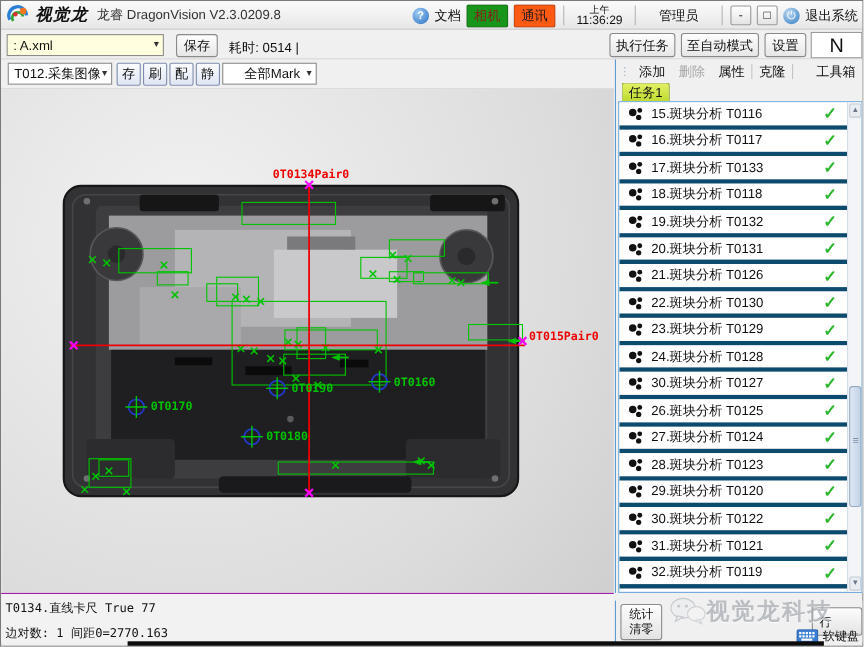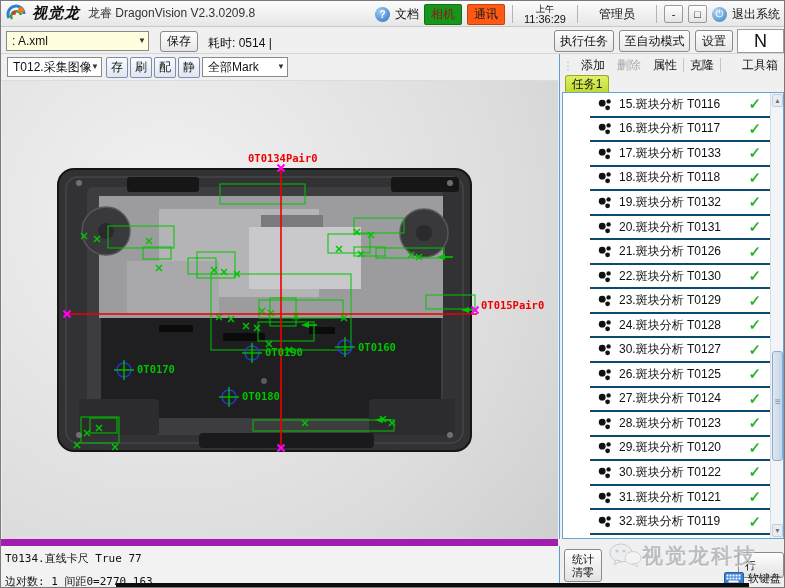--- a/index.html
+++ b/index.html
@@ -49,39 +49,39 @@
   .grip { color:#9ab0c8; font-size:10px; letter-spacing:-1px; margin:0 3px; }
   .ph-item { margin:0 6px; color:#111; }
   .ph-item.disabled { color:#a8a8a8; }
   .ph-sep { width:1px; height:14px; background:#c5c5c5; }
   #toolbox-lbl { position:absolute; right:8px; font-size:12px; color:#111; }
   #task-tab { position:absolute; left:5px; top:21px; width:44px; height:17px;
     background:linear-gradient(#e2f064,#bfdb30); border:1px solid #93ab2c; border-bottom:none; border-radius:3px 3px 0 0;
     font-size:12px; color:#111; display:flex; align-items:center; justify-content:center; }
   #task-list { position:absolute; left:2px; top:38px; width:222px; height:447px; background:#fff; border:1px solid #68a5d9; }
   #task-rows { position:absolute; left:0; top:0; width:208px; height:100%; overflow:hidden; }
-  .task-row { height:24.55px; border-bottom:2px solid #0c4a6e; display:flex; align-items:center; position:relative; background:#fff;margin-left:27px; }
+  .task-row { height:24.55px; border-bottom:4px solid #0c4a6e; display:flex; align-items:center; position:relative; background:#fff; }
   .task-row .blob { margin-left:8px; }
   .task-row .lbl { font-size:12px; color:#111; margin-left:7px; }
   .task-row .chk { position:absolute; right:10px; color:#2db52d; font-size:15px; font-weight:bold; }
   
   #vscroll { position:absolute; right:0; top:0; width:13px; height:100%; background:#f2f4f7; border-left:1px solid #d5dde6; }
   .scr-arrow { position:absolute; left:1px; width:11px; height:13px; background:#e9edf2; border:1px solid #c6cdd6; border-radius:2px;
     font-size:7px; color:#6b7787; display:flex; align-items:center; justify-content:center; }
   #scr-thumb { position:absolute; left:1px; top:258px; width:11px; height:110px; background:linear-gradient(90deg,#dfe8f2,#c3d4e8);
     border:1px solid #93aac4; border-radius:3px; }
   #scr-thumb:after { content:"≡"; position:absolute; left:2px; top:44px; color:#7b92ad; font-size:10px; }
 
   
   #canvas { position:absolute; left:1px; top:80px; width:556px; height:458px;
     background:radial-gradient(circle at 30% 30%, #f2f2f2, #dcdcdc 70%, #cfcfcf); }
   #overlay-svg { position:absolute; left:7px; top:0; width:548px; height:458px; }
 
   
-  #statusbar { position:absolute; left:0; top:538px; width:557px; height:45px; background:#f2f2f2; border-top:7px solid #a21caf; }
+  #statusbar { position:absolute; left:0; top:538px; width:557px; height:45px; background:#f2f2f2; border-top:1px solid #a21caf; }
   .status-line { position:absolute; left:4px; font-size:11px; color:#111; font-family:"DejaVu Sans Mono",monospace; }
   #bottomright { position:absolute; left:558px; top:545px; width:227px; height:38px; background:#f0f0f0; border-left:1px solid #5f9bd0; }
   #stats-btn { position:absolute; left:4px; top:3px; width:38px; height:33px; background:linear-gradient(#fdfdfd,#e3e3e3);
     border:1px solid #8a8a8a; border-radius:3px; font-size:11px; color:#111; line-height:13px; text-align:center; padding-top:3px;}
   #hidden-btn { position:absolute; left:178px; top:6px; width:46px; height:26px; background:linear-gradient(#fdfdfd,#e3e3e3);
     border:1px solid #8a8a8a; border-radius:3px; font-size:11px; color:#111; display:flex; align-items:center; padding-left:6px;}
   #watermark { position:absolute; left:48px; top:-4px; display:flex; align-items:center; opacity:.75;justify-content:center; }
   #watermark .wm-txt { font-size:21px; font-weight:bold; color:#a9adb3; text-shadow:0 1px 0 #fff; letter-spacing:2px; }
   #softkb { position:absolute; left:164px; top:25px; display:flex; align-items:center; gap:4px; font-size:11px; color:#111; }
   #blackstrip { position:absolute; left:115px; top:582px; width:633px; height:6px; background:#0c0c0c; }
@@ -136,21 +136,21 @@
 
   <div id="toolbar3">
     <div class="combo" style="left:6px; top:2px; width:95px;">
       <span>T012.采集图像</span>
       <span class="arrow">▼</span>
     </div>
     <div class="sqbtn" style="left:105px;">存</div>
     <div class="sqbtn" style="left:129px;">刷</div>
     <div class="sqbtn" style="left:153px;">配</div>
     <div class="sqbtn" style="left:177px;">静</div>
-    <div class="combo" style="left:201px; top:2px; width:86px;">
+    <div class="combo" style="left:201px; top:2px; width:86px;justify-content:center;">
       <span>全部Mark</span>
       <span class="arrow">▼</span>
     </div>
   </div>
 
   <div id="canvas">
     <svg id="overlay-svg" viewBox="0 0 548 458">
 
       <g>
         <rect x="49" y="88" width="413" height="282" rx="16" fill="#323234" stroke="#161616" stroke-width="2"></rect>

